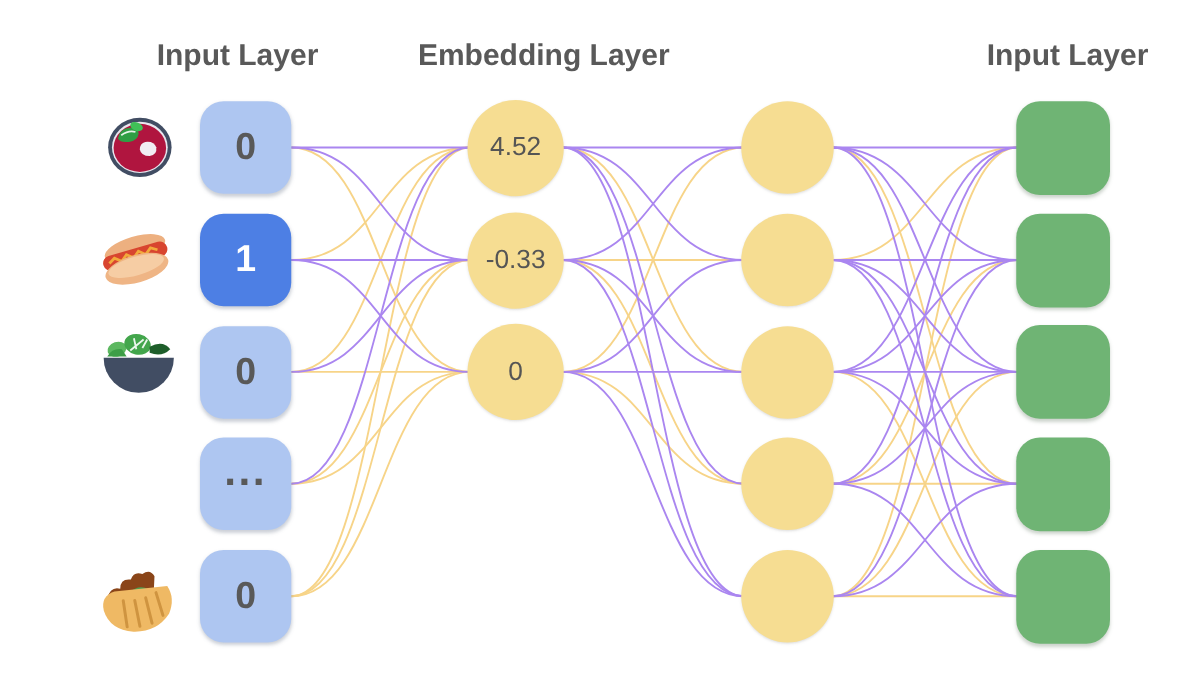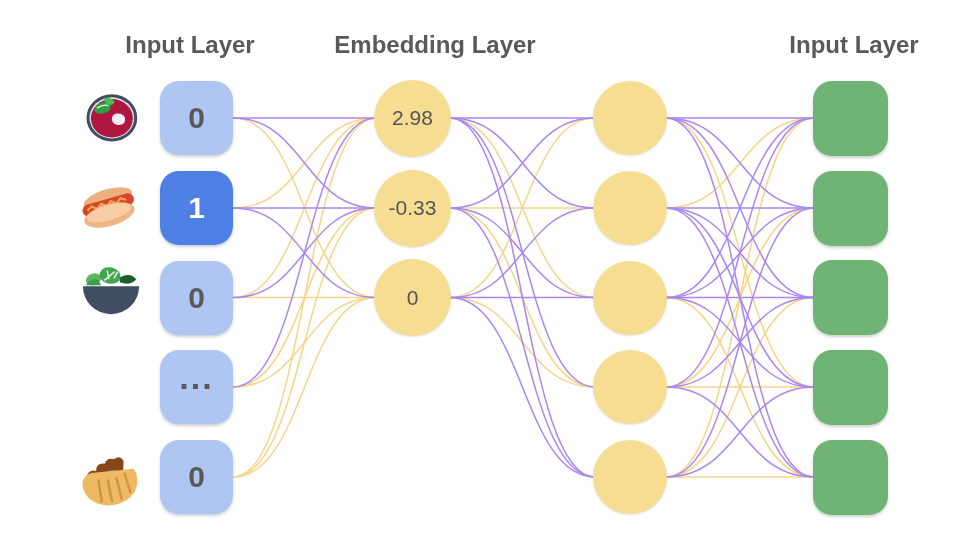--- a/index.html
+++ b/index.html
@@ -149,21 +149,21 @@
             <path d="M9 29 q5 4 12 3 l-9 6 z" fill="#f5f2ea"></path>
             <path d="M5 33 Q5 21 17 20 L59 26 Q63 37 55 48 Q42 60 24 55 Q6 49 5 33 z" fill="#efb964"></path>
             <path d="M22 29 L20 50 M31 31 L30 52 M40 31 L40 52 M49 29 L50 48" stroke="#cf9440" stroke-width="2.4" stroke-linecap="round" fill="none"></path>
           </g>
         </svg>
       </div>
       <div class="node input-box" style="top: 440px;">
         <span class="input-value">0</span>
       </div>
       <div class="node emb-circle" style="top: 79.5px;">
-        <span class="emb-value">2.98</span>
+        <span class="emb-value">4.52</span>
       </div>
       <div class="node emb-circle" style="top: 169.5px;">
         <span class="emb-value">-0.33</span>
       </div>
       <div class="node emb-circle" style="top: 259px;">
         <span class="emb-value">0</span>
       </div>
       <div class="node hid-circle" style="top: 81px;"></div>
       <div class="node hid-circle" style="top: 171px;"></div>
       <div class="node hid-circle" style="top: 260.5px;"></div>

